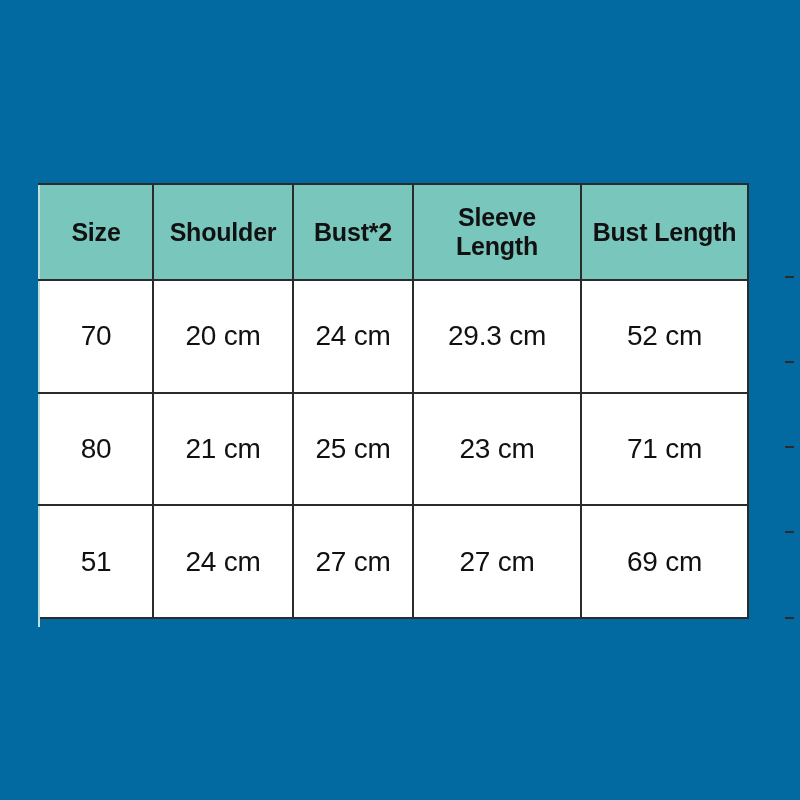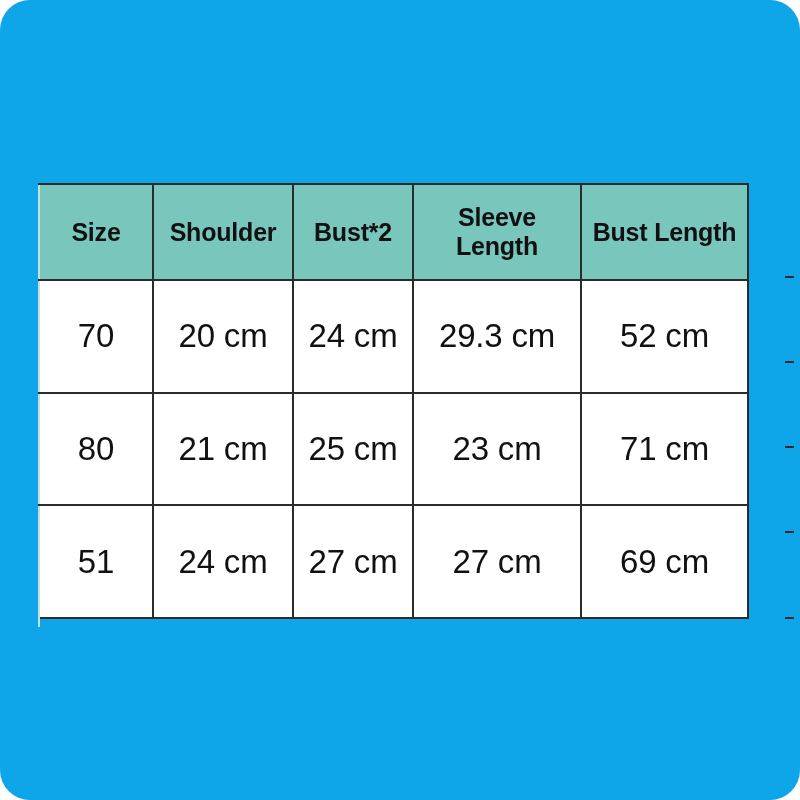--- a/index.html
+++ b/index.html
@@ -11,22 +11,21 @@
     height: 800px;
     background: #ffffff;
     font-family: "Liberation Sans", sans-serif;
     overflow: hidden;
   }
 
   #size-chart-page {
     position: relative;
     width: 800px;
     height: 800px;
-    background: #0ea5e9;
-    border-radius: 30px;
+    background: #0369a1;
   }
 
   
   .table-wrap {
     position: absolute;
     left: 38px;
     top: 183px;
     width: 718px;
     height: 437px;
   }
@@ -68,21 +67,21 @@
     background: #79c6bd;
     font-weight: bold;
     font-size: 25px;
     height: 94px;
     letter-spacing: -0.2px;
   }
 
   tbody tr.data-row td {
     background: #ffffff;
     font-weight: normal;
-    font-size: 33px;
+    font-size: 28px;
     height: 85px;
     letter-spacing: -0.2px;
   }
 
   
   .rule-overhang {
     position: absolute;
     left: 747px;
     width: 9px;
     height: 2px;

